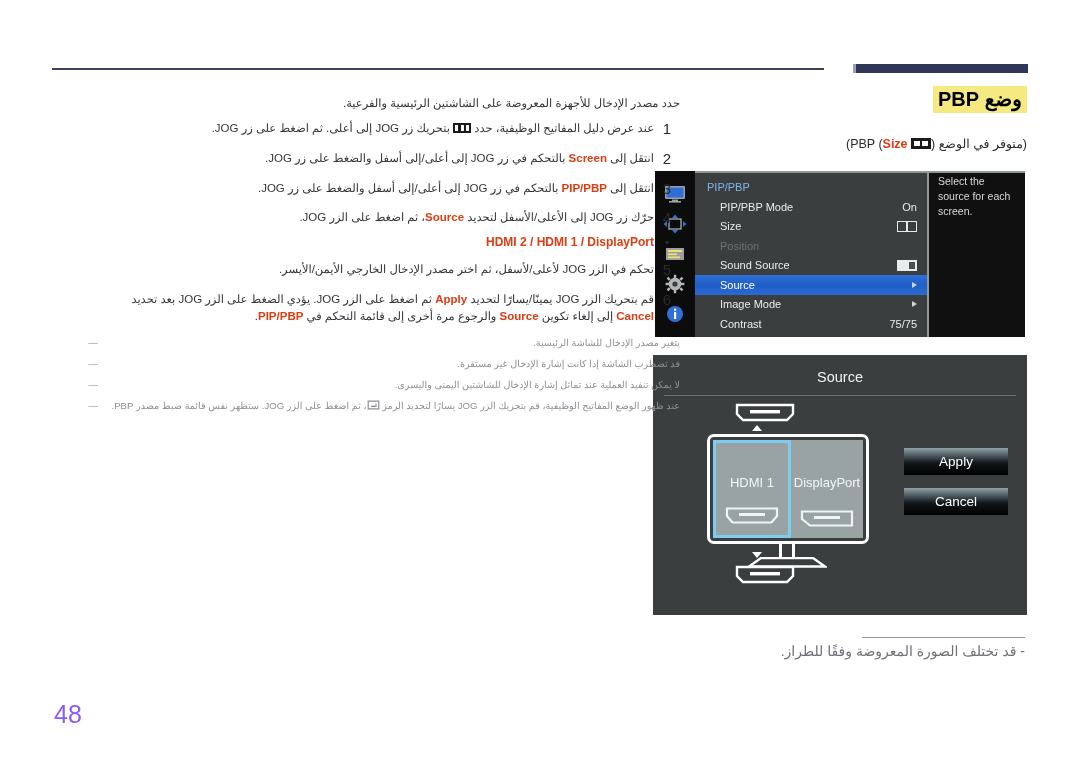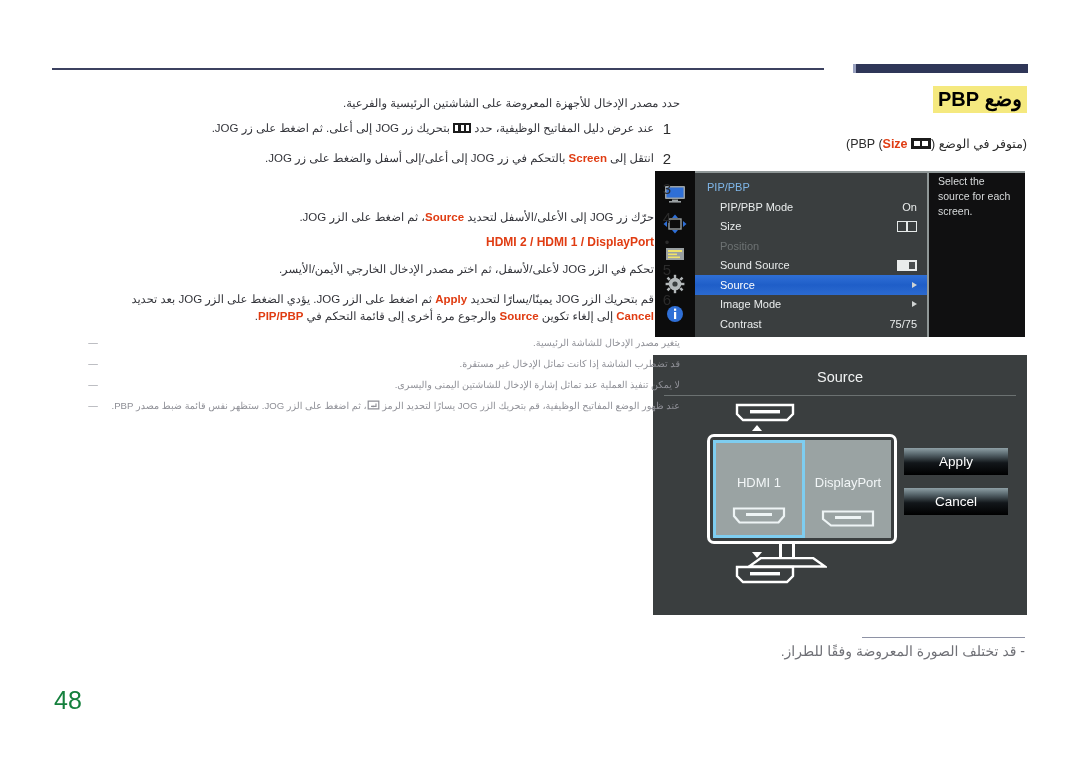--- a/index.html
+++ b/index.html
@@ -218,21 +218,21 @@
     left: 22px; top: 6px;
     width: 230px; height: 190px;
   }
   .conn-top {
     position: absolute;
     left: 58px; top: 0;
   }
   .monitor {
     position: absolute;
     left: 32px; top: 32px;
-    width: 190px; height: 110px;
+    width: 162px; height: 110px;
     border: 3px solid #ffffff;
     border-radius: 7px;
     box-sizing: border-box;
     display: flex;
     padding: 3px;
     background: #3a3e3f;
   }
   .pane {
     flex: 1;
     background: #9aa3a3;
@@ -418,23 +418,23 @@
   .glyph-keys i:nth-child(3) { left: 13px; }
   .glyph-return {
     display: inline-block;
     width: 13px; height: 10px;
     vertical-align: -1px;
   }
 
   .page-num {
     position: absolute;
     left: 54px;
-    top: 686px;
+    top: 700px;
     font-size: 25px;
-    color: #15803d;
+    color: #8b5cf6;
   }
 </style>
 </head>
 <body>
 
 <div class="rule-thin"></div>
 <div class="rule-thick"></div>
 
 <div class="right-col">
   <div class="title-row">
@@ -594,20 +594,23 @@
 
   <div class="step">
     <div class="step-num">2</div>
     <div class="step-txt">
       <span>انتقل إلى </span><span class="hl">Screen</span><span> بالتحكم في زر JOG إلى أعلى/إلى أسفل والضغط على زر JOG.</span>
     </div>
   </div>
 
   <div class="step">
     <div class="step-num">3</div>
+    <div class="step-txt">
+      <span>انتقل إلى </span><span class="hl">PIP/PBP</span><span> بالتحكم في زر JOG إلى أعلى/إلى أسفل والضغط على زر JOG.</span>
+    </div>
   </div>
 
   <div class="step">
     <div class="step-num">4</div>
     <div class="step-txt">
       <span>حرّك زر JOG إلى الأعلى/الأسفل لتحديد </span><span class="hl">Source</span><span>، ثم اضغط على الزر JOG.</span>
     </div>
   </div>
 
   <div class="bullet-row">
@@ -626,21 +629,21 @@
       <span>قم بتحريك الزر JOG يمينًا/يسارًا لتحديد </span><span class="hl">Apply</span><span> ثم اضغط على الزر JOG. يؤدي الضغط على الزر JOG بعد تحديد </span><span class="hl">Cancel</span><span> إلى إلغاء تكوين </span><span class="hl">Source</span><span> والرجوع مرة أخرى إلى قائمة التحكم في </span><span class="hl">PIP/PBP</span><span>.</span>
     </div>
   </div>
 
   <div class="notes">
     <div class="note">
       <div class="ntxt">يتغير مصدر الإدخال للشاشة الرئيسية.</div>
       <div class="dash">―</div>
     </div>
     <div class="note">
-      <div class="ntxt">قد تضطرب الشاشة إذا كانت تماثل الإدخال غير مستقرة.</div>
+      <div class="ntxt">قد تضطرب الشاشة إذا كانت إشارة الإدخال غير مستقرة.</div>
       <div class="dash">―</div>
     </div>
     <div class="note">
       <div class="ntxt">لا يمكن تنفيذ العملية عند تماثل إشارة الإدخال للشاشتين اليمنى واليسرى.</div>
       <div class="dash">―</div>
     </div>
     <div class="note">
       <div class="ntxt">
         <span>عند ظهور الوضع المفاتيح الوظيفية، قم بتحريك الزر JOG يسارًا لتحديد الرمز </span><svg class="glyph-return" viewBox="0 0 13 10">
             <path d="M1.2 1.2 H11.8 V8.8 H1.2 Z" fill="none" stroke="#8e8f96" stroke-width="1.2"></path>

